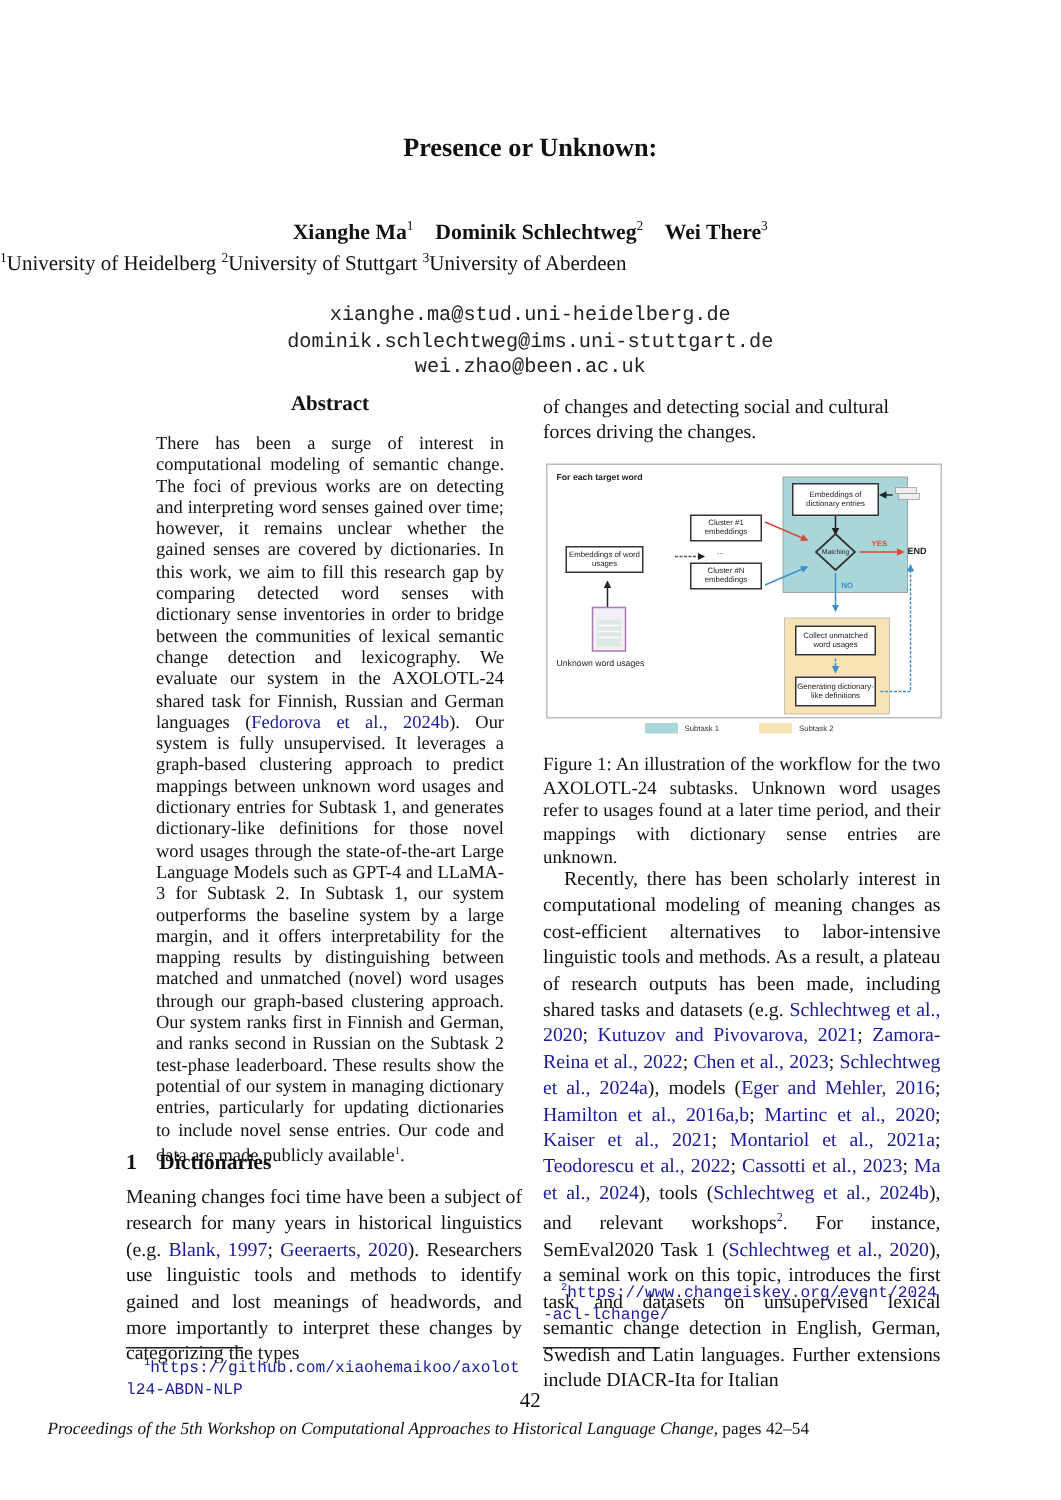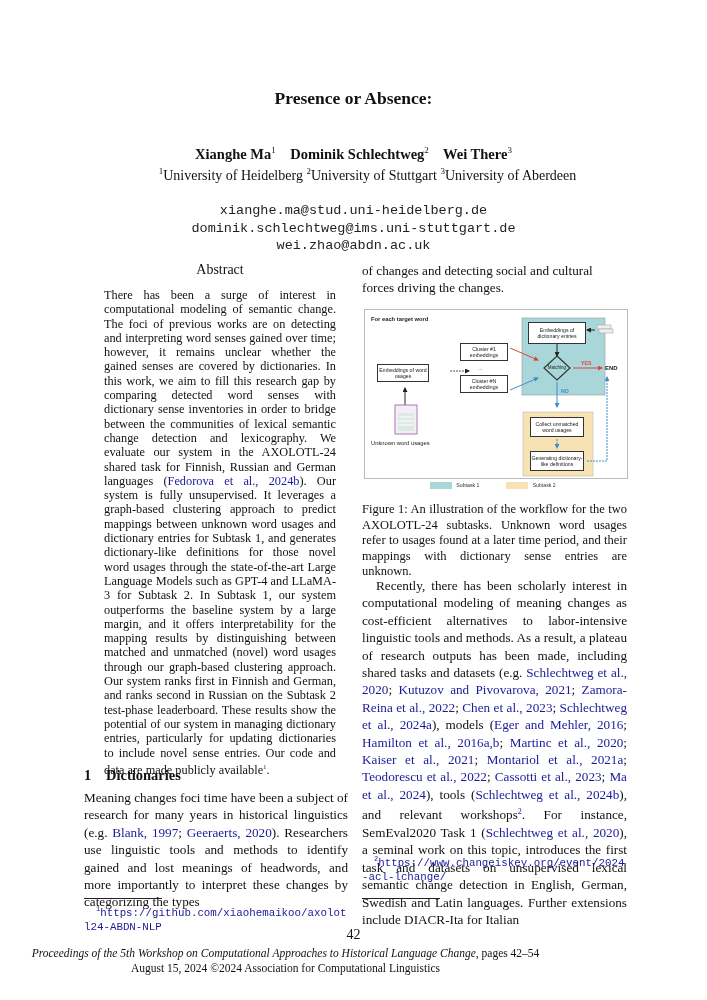--- a/index.html
+++ b/index.html
@@ -1,23 +1,23 @@
 <!DOCTYPE html>
 <html><head>
 <meta charset="utf-8">
 <style>
   html,body{margin:0;padding:0;background:#fff;}
   body{width:707px;height:1000px;position:relative;overflow:hidden;font-family:"Liberation Serif","DejaVu Serif",serif;color:#111;}
   .abs{position:absolute;}
   .title{left:0;width:707px;top:88px;text-align:center;font-weight:bold;font-size:17.5px;line-height:21px;}
   .authors{left:0;width:707px;top:145px;text-align:center;font-weight:bold;font-size:14.5px;}
   .authors sup,.affil sup{font-weight:normal;font-size:9px;}
-  .affil{left:0;width:669px;top:166px;text-align:center;font-size:14px;padding-left:33px;}
+  .affil{left:0;width:669px;top:166px;font-size:14px;}
   .email{left:0;width:707px;text-align:center;font-family:"Liberation Mono","DejaVu Sans Mono",monospace;font-size:13.5px;color:#222;margin-top:20px;}
-  .abstract-h{left:97px;width:246px;top:262px;text-align:center;font-weight:normal;font-size:14px;}
+  .abstract-h{left:97px;width:246px;top:262px;text-align:center;font-weight:bold;font-size:14px;}
   .abs-text{left:104px;width:232px;top:288px;font-size:12.3px;line-height:14.3px;text-align:justify;}
   .col-text{font-size:13.2px;line-height:17.4px;text-align:justify;}
   .cite{color:#1a1a9a;}
   .sec-h{left:84px;top:767px;font-weight:bold;font-size:14.5px;}
   .sec-h .num{display:inline-block;width:22px;}
   .intro{left:84px;width:264px;top:789px;}
   .fn-rule{height:0;border-top:1px solid #222;width:78px;}
   .fn{font-family:"Liberation Mono","DejaVu Sans Mono",monospace;font-size:10.8px;line-height:14px;color:#1a1a9a;}
   .fn sup{color:#1a1a9a;font-size:7px;}
   .right-top{left:362px;width:265px;top:262px;}
@@ -31,38 +31,38 @@
   .fig .lbl{position:absolute;font-size:5.2px;text-align:center;color:#222;line-height:6px;}
   .fig .box{position:absolute;border:1px solid #333;background:#fff;display:flex;align-items:center;justify-content:center;}
   .teal{background:#a9d7d9;}
   .sand{background:#f7e2b4;}
   .legend{left:430px;top:482px;font-family:"Liberation Sans","DejaVu Sans",sans-serif;font-size:5.2px;color:#333;}
 </style>
 </head>
 <body>
 
 <div class="abs title">
-  <div>Presence or Absence:</div>
+  <div>Presence or Unknown:</div>
 </div>
 
 <div class="abs authors">
   <span><span>Xianghe Ma</span><sup>1</sup></span>&nbsp;&nbsp;&nbsp;
   <span><span>Dominik Schlechtweg</span><sup>2</sup></span>&nbsp;&nbsp;&nbsp;
   <span><span>Wei There</span><sup>3</sup></span>
 </div>
 
 <div class="abs affil">
   <span><sup>1</sup><span>University of Heidelberg</span></span>
   <span><sup>2</sup><span>University of Stuttgart</span></span>
   <span><sup>3</sup><span>University of Aberdeen</span></span>
 </div>
 
 <div class="abs email" style="top:183px">xianghe.ma@stud.uni-heidelberg.de</div>
 <div class="abs email" style="top:201px">dominik.schlechtweg@ims.uni-stuttgart.de</div>
-<div class="abs email" style="top:218px">wei.zhao@abdn.ac.uk</div>
+<div class="abs email" style="top:218px">wei.zhao@been.ac.uk</div>
 
 <div class="abs abstract-h">Abstract</div>
 <div class="abs abs-text">
   <span>There has been a surge of interest in computational modeling of semantic change. The foci of previous works are on detecting and interpreting word senses gained over time; however, it remains unclear whether the gained senses are covered by dictionaries. In this work, we aim to fill this research gap by comparing detected word senses with dictionary sense inventories in order to bridge between the communities of lexical semantic change detection and lexicography. We evaluate our system in the AXOLOTL-24 shared task for Finnish, Russian and German languages (</span><a class="cite">Fedorova et al., 2024b</a><span>). Our system is fully unsupervised. It leverages a graph-based clustering approach to predict mappings between unknown word usages and dictionary entries for Subtask 1, and generates dictionary-like definitions for those novel word usages through the state-of-the-art Large Language Models such as GPT-4 and LLaMA-3 for Subtask 2. In Subtask 1, our system outperforms the baseline system by a large margin, and it offers interpretability for the mapping results by distinguishing between matched and unmatched (novel) word usages through our graph-based clustering approach. Our system ranks first in Finnish and German, and ranks second in Russian on the Subtask 2 test-phase leaderboard. These results show the potential of our system in managing dictionary entries, particularly for updating dictionaries to include novel sense entries. Our code and data are made publicly available</span><sup class="cite" style="font-size:7px">1</sup><span>.</span>
 </div>
 
 <div class="abs sec-h"><span class="num">1</span><span>Dictionaries</span></div>
 <div class="abs intro col-text">
   <span>Meaning changes foci time have been a subject of research for many years in historical linguistics (e.g. </span><a class="cite">Blank, 1997</a><span>; </span><a class="cite">Geeraerts, 2020</a><span>). Researchers use linguistic tools and methods to identify gained and lost meanings of headwords, and more importantly to interpret these changes by categorizing the types</span>
 </div>
@@ -150,14 +150,13 @@
 <div class="abs recent col-text" style="text-indent:14px" id="p2"><span>Recently, there has been scholarly interest in computational modeling of meaning changes as cost-efficient alternatives to labor-intensive linguistic tools and methods. As a result, a plateau of research outputs has been made, including shared tasks and datasets (e.g. </span><a class="cite">Schlechtweg et al., 2020</a><span>; </span><a class="cite">Kutuzov and Pivovarova, 2021</a><span>; </span><a class="cite">Zamora-Reina et al., 2022</a><span>; </span><a class="cite">Chen et al., 2023</a><span>; </span><a class="cite">Schlechtweg et al., 2024a</a><span>), models (</span><a class="cite">Eger and Mehler, 2016</a><span>; </span><a class="cite">Hamilton et al., 2016a,b</a><span>; </span><a class="cite">Martinc et al., 2020</a><span>; </span><a class="cite">Kaiser et al., 2021</a><span>; </span><a class="cite">Montariol et al., 2021a</a><span>; </span><a class="cite">Teodorescu et al., 2022</a><span>; </span><a class="cite">Cassotti et al., 2023</a><span>; </span><a class="cite">Ma et al., 2024</a><span>), tools (</span><a class="cite">Schlechtweg et al., 2024b</a><span>), and relevant workshops</span><sup class="cite" style="font-size: 8px;">2</sup><span>. For instance, SemEval2020 Task 1 (</span><a class="cite">Schlechtweg et al., 2020</a><span>), a seminal work on this topic, introduces the first task and datasets on unsupervised lexical semantic change detection in English, German, Swedish and Latin languages. Further extensions include DIACR-Ita for Italian</span></div>
 
 <div class="abs fn-rule" style="left:362px;top:898px"></div>
 <div class="abs fn" style="left:362px;top:852px;width:265px;text-indent:12px">
   <sup>2</sup><span style="word-break:break-all">https://www.changeiskey.org/event/2024-acl-lchange/</span>
 </div>
 
 <div class="abs pagenum">42</div>
 <div class="abs proc">
   <div><i>Proceedings of the 5th Workshop on Computational Approaches to Historical Language Change</i><span>, pages 42–54</span></div>
-  <div>August 15, 2024 ©2024 Association for Computational Linguistics</div>
 </div>
 
 </body></html>

